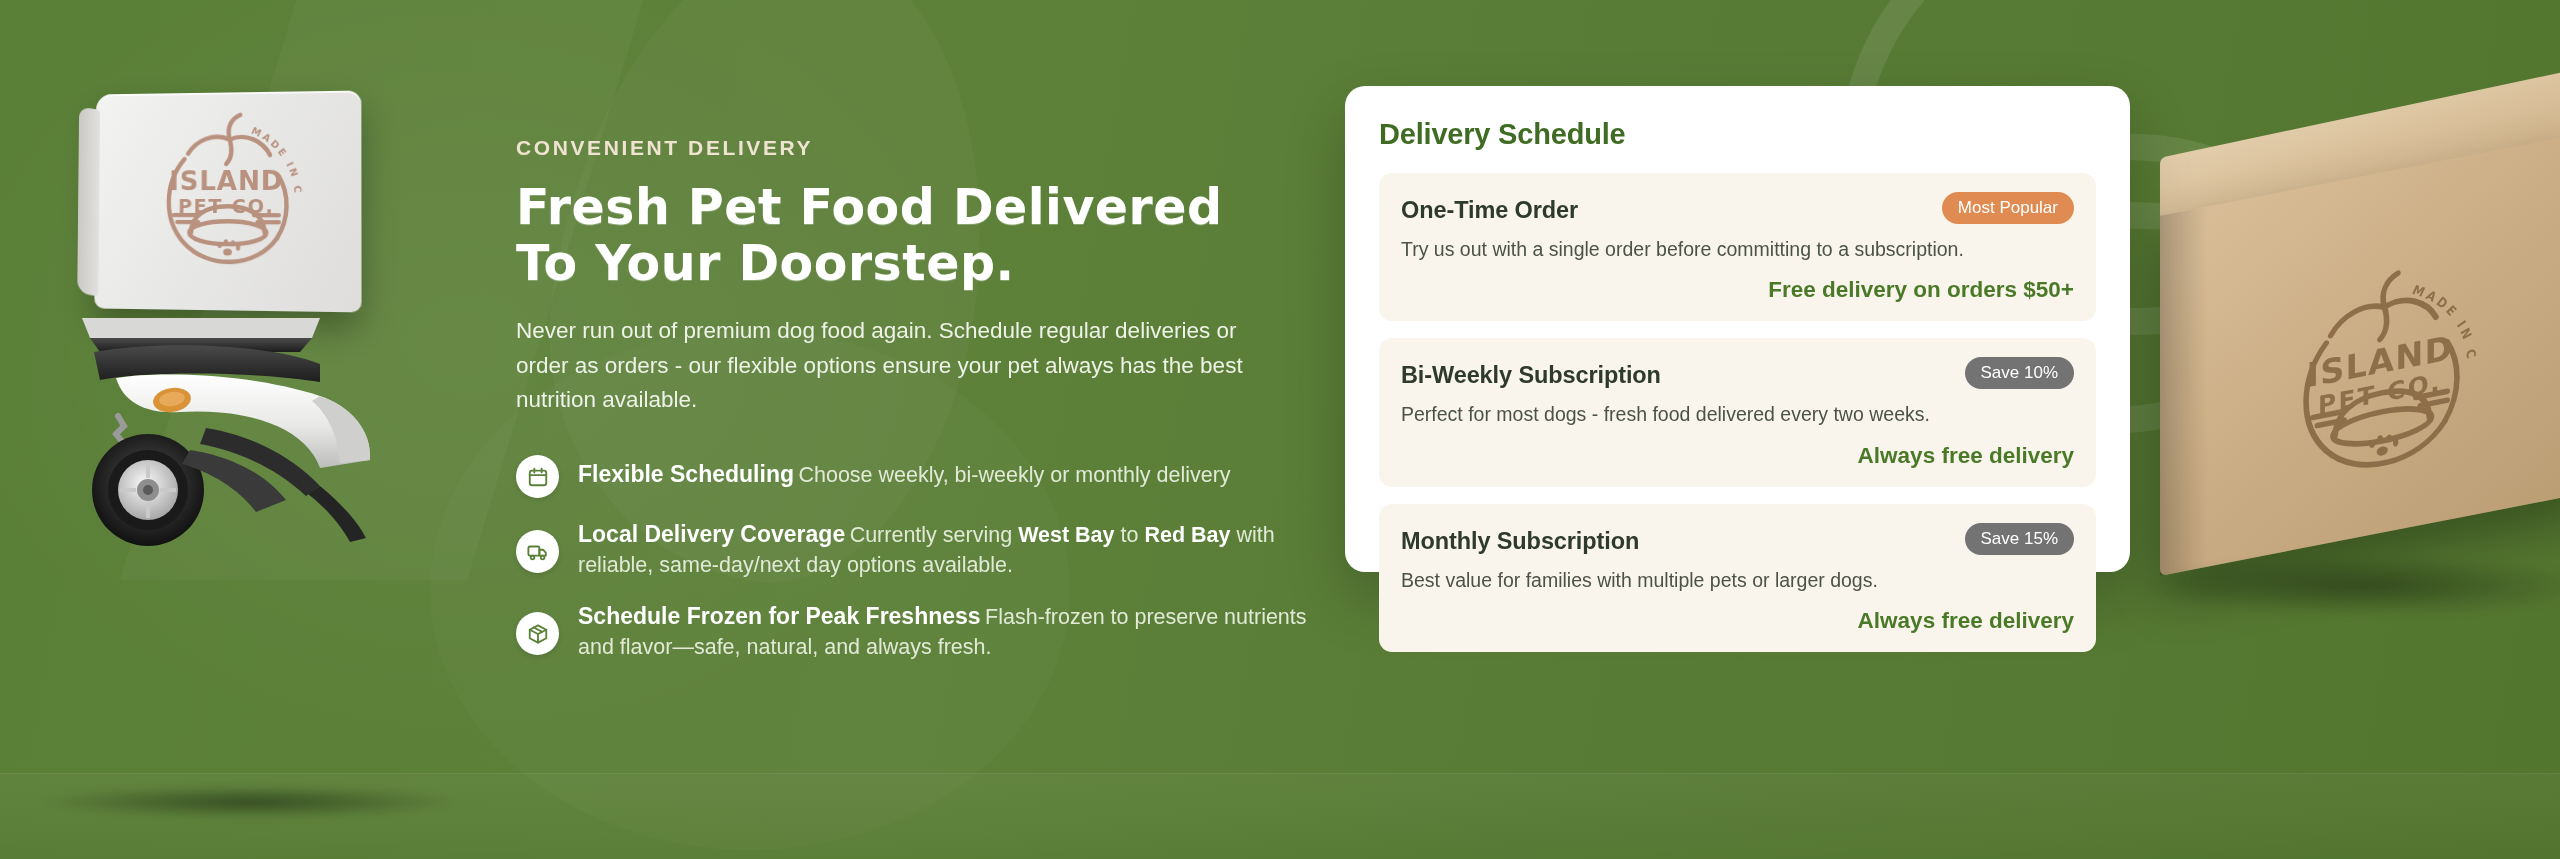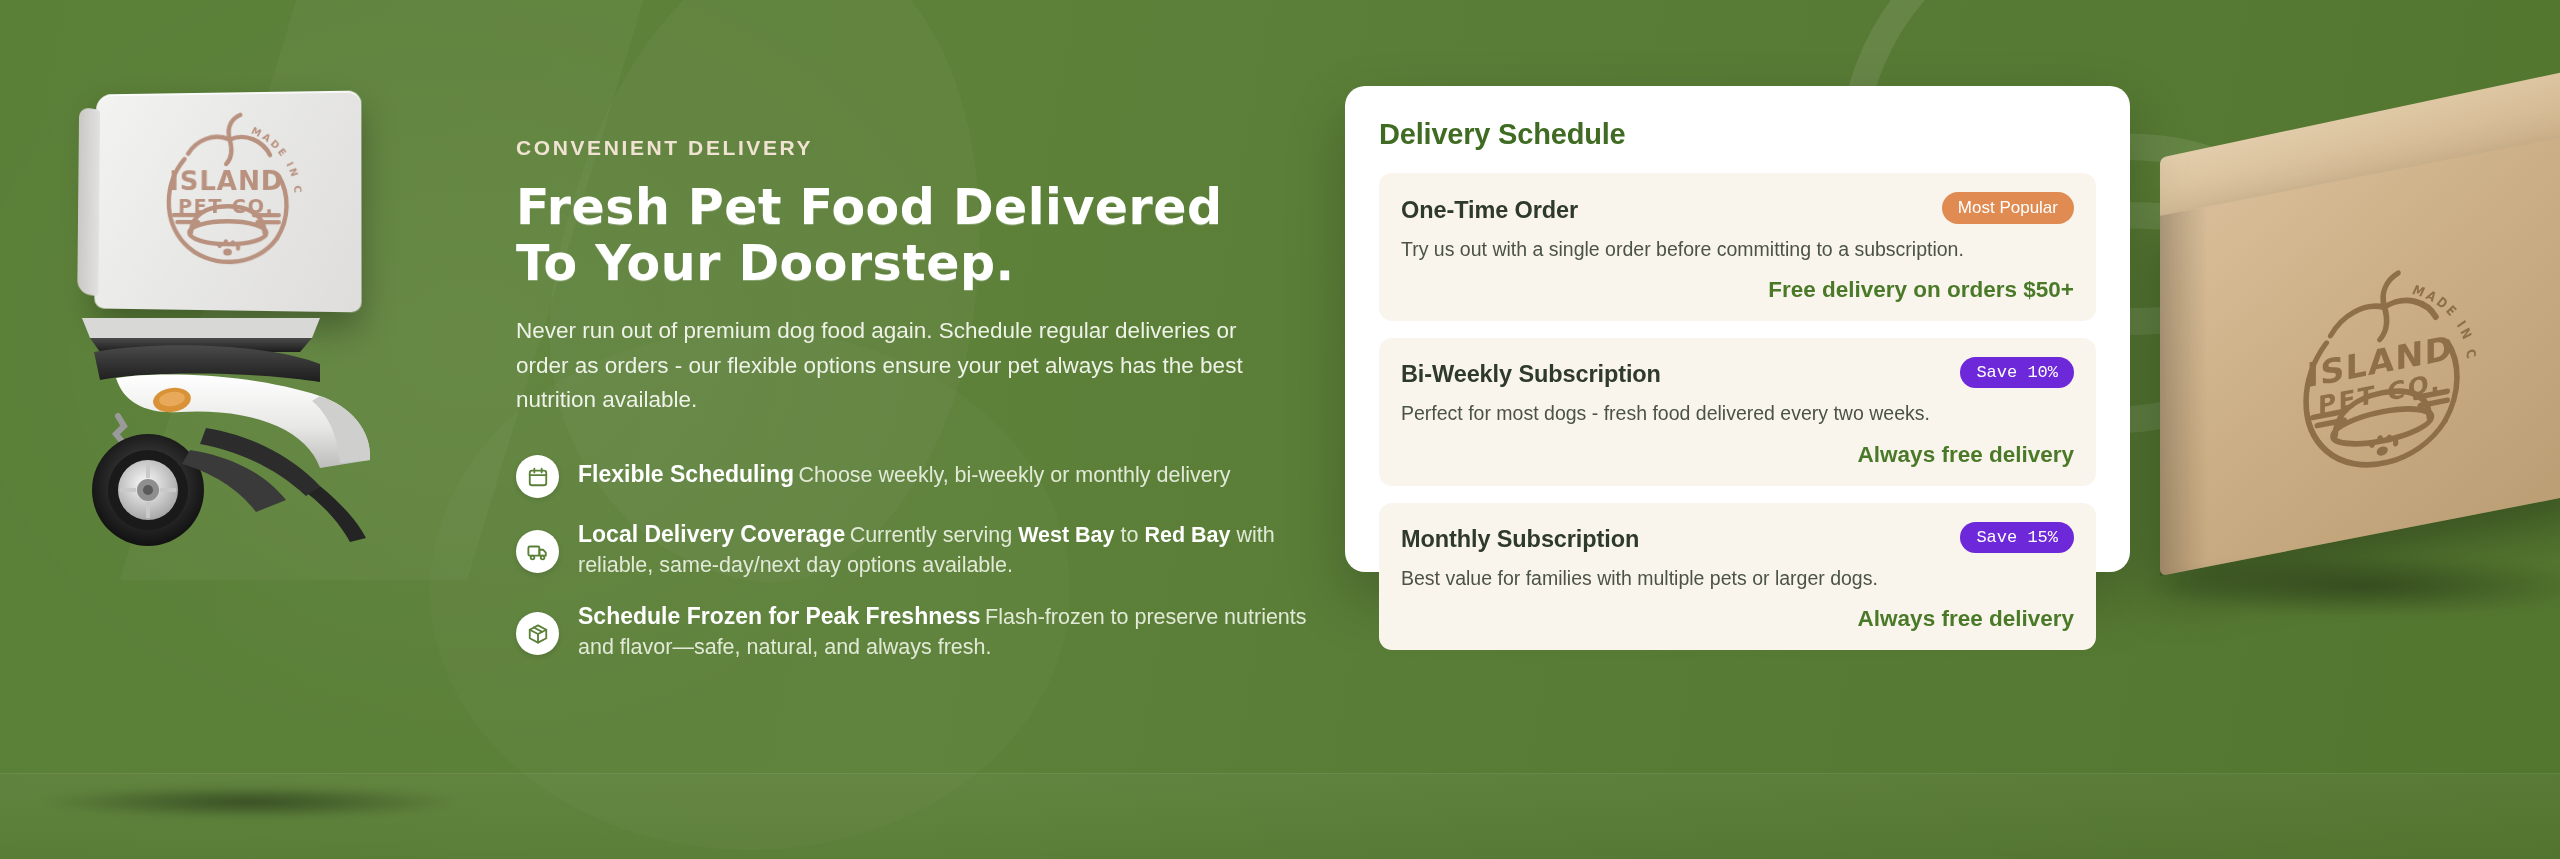--- a/index.html
+++ b/index.html
@@ -165,21 +165,21 @@
   .plan{
     background:#faf5ec; border-radius:13px; padding:19px 22px 18px;
   }
   .plan-head{ display:flex; align-items:flex-end; justify-content:space-between; }
   .plan-name{ color:#2e3a2b; font-size:23.5px; font-weight:600; letter-spacing:-.1px; }
   .badge{
     font-size:17px; font-weight:500; color:#ffffff;
     padding:6px 16px; border-radius:999px; white-space:nowrap;
   }
   .badge.popular{ background:#e08b52; }
-  .badge.save{ background:#6d28d9;font-family:Liberation Mono, monospace; }
+  .badge.save{ background:#737373; }
   .plan-desc{ color:#4b5346; font-size:19.5px; line-height:1.45; margin-top:11px; }
   .plan-price{
     color:#4a7a28; font-size:22.5px; font-weight:700; text-align:right; margin-top:14px;
   }
 </style>
 </head>
 <body>
 
 <div class="bg-base"></div>
 <div class="wedge-a"></div>

